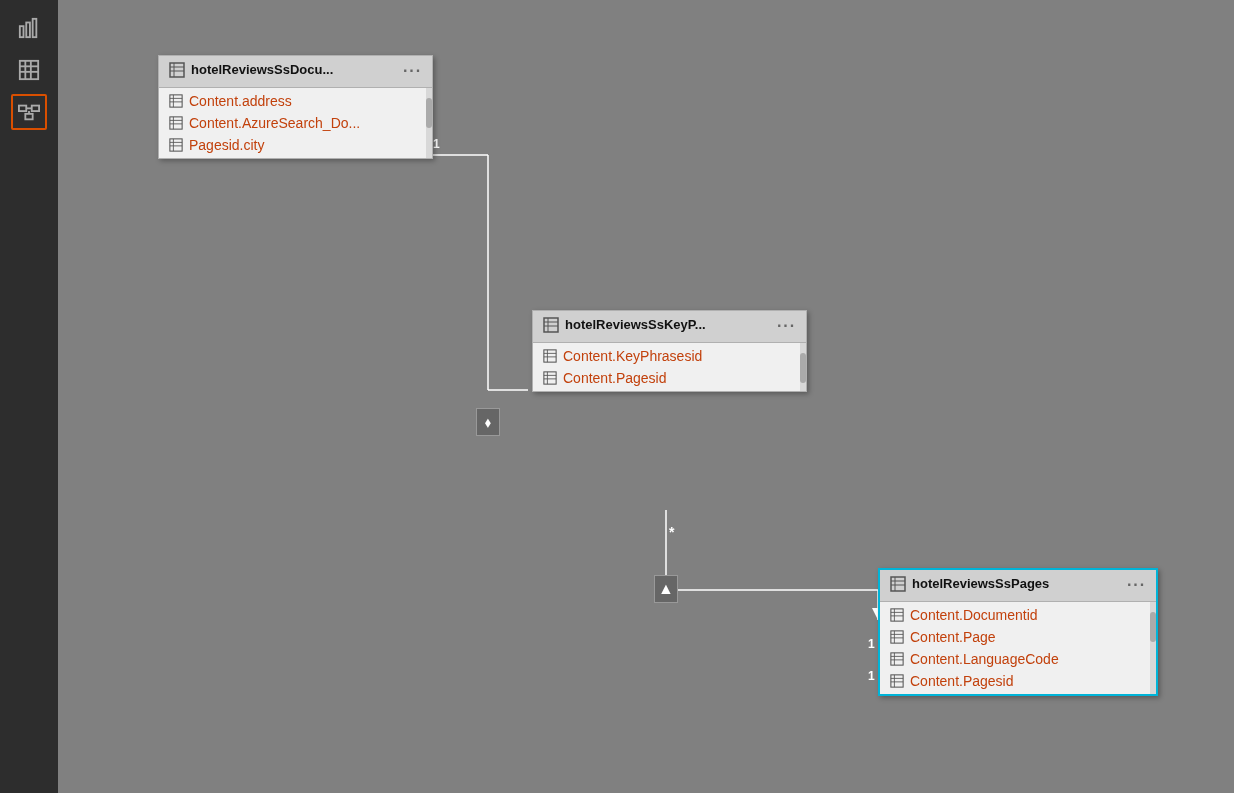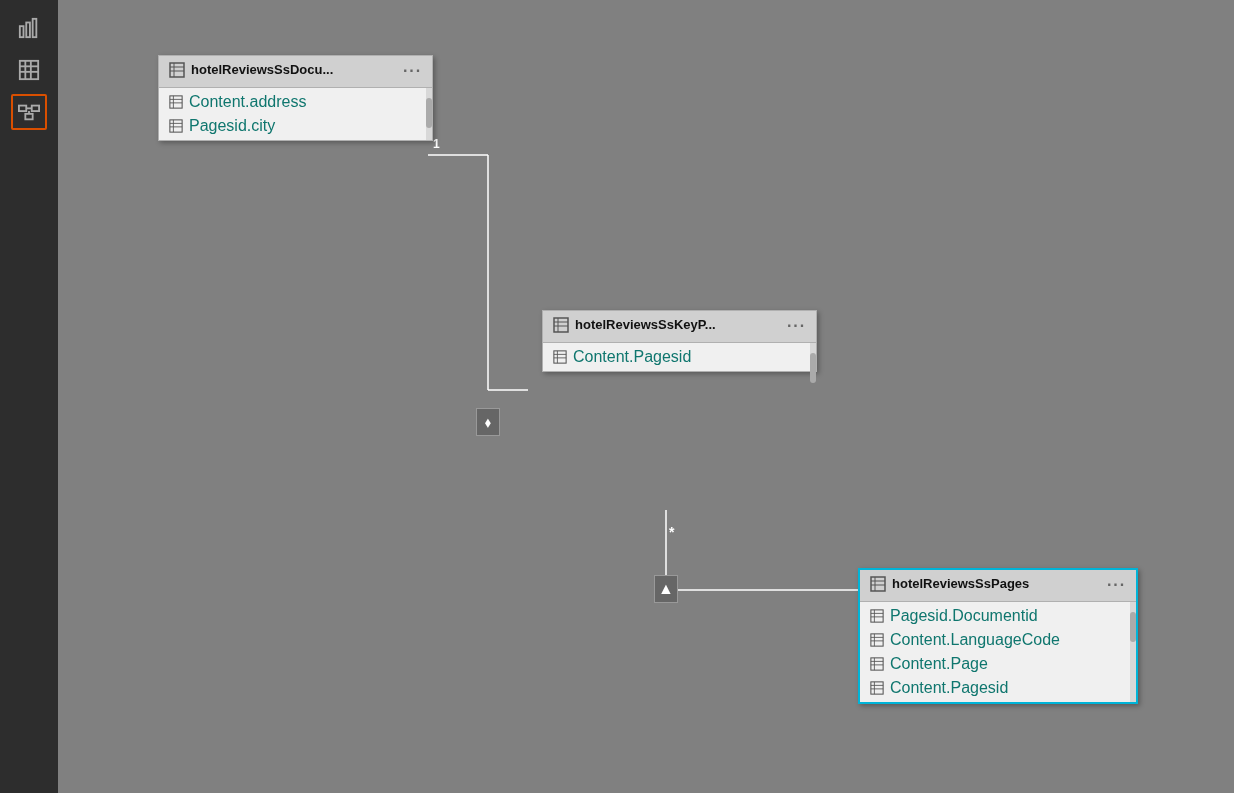--- a/index.html
+++ b/index.html
@@ -69,20 +69,21 @@
     .table-card {
       position: absolute;
       background: #f0f0f0;
       border: 1px solid #b0b0b0;
       min-width: 270px;
       box-shadow: 2px 2px 5px rgba(0,0,0,0.3);
     }
 
     .table-card.selected {
       border: 2px solid #00b4d8;
+      margin-left: 20px;
     }
 
     .table-header {
       background: #d0d0d0;
       padding: 6px 10px;
       display: flex;
       align-items: flex-start;
       gap: 6px;
       font-weight: 600;
       font-size: 13px;
@@ -134,22 +135,22 @@
       height: 30px;
       background: #aaa;
       border-radius: 3px;
     }
 
     .field-row {
       display: flex;
       align-items: center;
       padding: 3px 10px;
       gap: 6px;
-      color: #0f766e;
-      font-size: 16px;
+      color: #c2410c;
+      font-size: 14px;
     }
 
     .field-icon {
       color: #555;
       flex-shrink: 0;
       display: flex;
       align-items: center;
     }
   </style>
 </head>
@@ -242,43 +243,65 @@
       </div>
       <div class="field-row">
         <span class="field-icon">
           <svg width="14" height="14" viewBox="0 0 16 16" fill="none">
             <rect x="1" y="1" width="14" height="14" stroke="#555" stroke-width="1.2"></rect>
             <line x1="1" y1="5" x2="15" y2="5" stroke="#555" stroke-width="1"></line>
             <line x1="1" y1="9" x2="15" y2="9" stroke="#555" stroke-width="1"></line>
             <line x1="5" y1="1" x2="5" y2="15" stroke="#555" stroke-width="1"></line>
           </svg>
         </span>
+        <span>Content.AzureSearch_Do...</span>
+      </div>
+      <div class="field-row">
+        <span class="field-icon">
+          <svg width="14" height="14" viewBox="0 0 16 16" fill="none">
+            <rect x="1" y="1" width="14" height="14" stroke="#555" stroke-width="1.2"></rect>
+            <line x1="1" y1="5" x2="15" y2="5" stroke="#555" stroke-width="1"></line>
+            <line x1="1" y1="9" x2="15" y2="9" stroke="#555" stroke-width="1"></line>
+            <line x1="5" y1="1" x2="5" y2="15" stroke="#555" stroke-width="1"></line>
+          </svg>
+        </span>
         <span>Pagesid.city</span>
       </div>
 
       <div class="scroll-indicator">
         <div class="scroll-thumb"></div>
       </div>
     </div>
   </div>
 
-  <div class="table-card" style="top: 310px; left: 484px; width: 275px;">
+  <div class="table-card" style="top: 310px; left: 474px; width: 275px;">
     <div class="table-header">
       <span class="table-header-icon">
         <svg width="16" height="16" viewBox="0 0 16 16" fill="none">
           <rect x="1" y="1" width="14" height="14" stroke="#555" stroke-width="1.5"></rect>
           <line x1="1" y1="5" x2="15" y2="5" stroke="#555" stroke-width="1"></line>
           <line x1="1" y1="9" x2="15" y2="9" stroke="#555" stroke-width="1"></line>
           <line x1="5" y1="1" x2="5" y2="15" stroke="#555" stroke-width="1"></line>
         </svg>
       </span>
       <span class="table-header-title">hotelReviewsSsKeyP...</span>
       <span class="table-header-dots">···</span>
     </div>
     <div class="table-body">
+      <div class="field-row">
+        <span class="field-icon">
+          <svg width="14" height="14" viewBox="0 0 16 16" fill="none">
+            <rect x="1" y="1" width="14" height="14" stroke="#555" stroke-width="1.2"></rect>
+            <line x1="1" y1="5" x2="15" y2="5" stroke="#555" stroke-width="1"></line>
+            <line x1="1" y1="9" x2="15" y2="9" stroke="#555" stroke-width="1"></line>
+            <line x1="5" y1="1" x2="5" y2="15" stroke="#555" stroke-width="1"></line>
+          </svg>
+        </span>
+        <span>Content.KeyPhrasesid</span>
+      </div>
       <div class="field-row">
         <span class="field-icon">
           <svg width="14" height="14" viewBox="0 0 16 16" fill="none">
             <rect x="1" y="1" width="14" height="14" stroke="#555" stroke-width="1.2"></rect>
             <line x1="1" y1="5" x2="15" y2="5" stroke="#555" stroke-width="1"></line>
             <line x1="1" y1="9" x2="15" y2="9" stroke="#555" stroke-width="1"></line>
             <line x1="5" y1="1" x2="5" y2="15" stroke="#555" stroke-width="1"></line>
           </svg>
         </span>
         <span>Content.Pagesid</span>
@@ -306,43 +329,43 @@
     <div class="table-body">
       <div class="field-row">
         <span class="field-icon">
           <svg width="14" height="14" viewBox="0 0 16 16" fill="none">
             <rect x="1" y="1" width="14" height="14" stroke="#555" stroke-width="1.2"></rect>
             <line x1="1" y1="5" x2="15" y2="5" stroke="#555" stroke-width="1"></line>
             <line x1="1" y1="9" x2="15" y2="9" stroke="#555" stroke-width="1"></line>
             <line x1="5" y1="1" x2="5" y2="15" stroke="#555" stroke-width="1"></line>
           </svg>
         </span>
-        <span>Pagesid.Documentid</span>
+        <span>Content.Documentid</span>
+      </div>
+      <div class="field-row">
+        <span class="field-icon">
+          <svg width="14" height="14" viewBox="0 0 16 16" fill="none">
+            <rect x="1" y="1" width="14" height="14" stroke="#555" stroke-width="1.2"></rect>
+            <line x1="1" y1="5" x2="15" y2="5" stroke="#555" stroke-width="1"></line>
+            <line x1="1" y1="9" x2="15" y2="9" stroke="#555" stroke-width="1"></line>
+            <line x1="5" y1="1" x2="5" y2="15" stroke="#555" stroke-width="1"></line>
+          </svg>
+        </span>
+        <span>Content.Page</span>
       </div>
       <div class="field-row">
         <span class="field-icon">
           <svg width="14" height="14" viewBox="0 0 16 16" fill="none">
             <rect x="1" y="1" width="14" height="14" stroke="#555" stroke-width="1.2"></rect>
             <line x1="1" y1="5" x2="15" y2="5" stroke="#555" stroke-width="1"></line>
             <line x1="1" y1="9" x2="15" y2="9" stroke="#555" stroke-width="1"></line>
             <line x1="5" y1="1" x2="5" y2="15" stroke="#555" stroke-width="1"></line>
           </svg>
         </span>
         <span>Content.LanguageCode</span>
-      </div>
-      <div class="field-row">
-        <span class="field-icon">
-          <svg width="14" height="14" viewBox="0 0 16 16" fill="none">
-            <rect x="1" y="1" width="14" height="14" stroke="#555" stroke-width="1.2"></rect>
-            <line x1="1" y1="5" x2="15" y2="5" stroke="#555" stroke-width="1"></line>
-            <line x1="1" y1="9" x2="15" y2="9" stroke="#555" stroke-width="1"></line>
-            <line x1="5" y1="1" x2="5" y2="15" stroke="#555" stroke-width="1"></line>
-          </svg>
-        </span>
-        <span>Content.Page</span>
       </div>
       <div class="field-row">
         <span class="field-icon">
           <svg width="14" height="14" viewBox="0 0 16 16" fill="none">
             <rect x="1" y="1" width="14" height="14" stroke="#555" stroke-width="1.2"></rect>
             <line x1="1" y1="5" x2="15" y2="5" stroke="#555" stroke-width="1"></line>
             <line x1="1" y1="9" x2="15" y2="9" stroke="#555" stroke-width="1"></line>
             <line x1="5" y1="1" x2="5" y2="15" stroke="#555" stroke-width="1"></line>
           </svg>
         </span>

